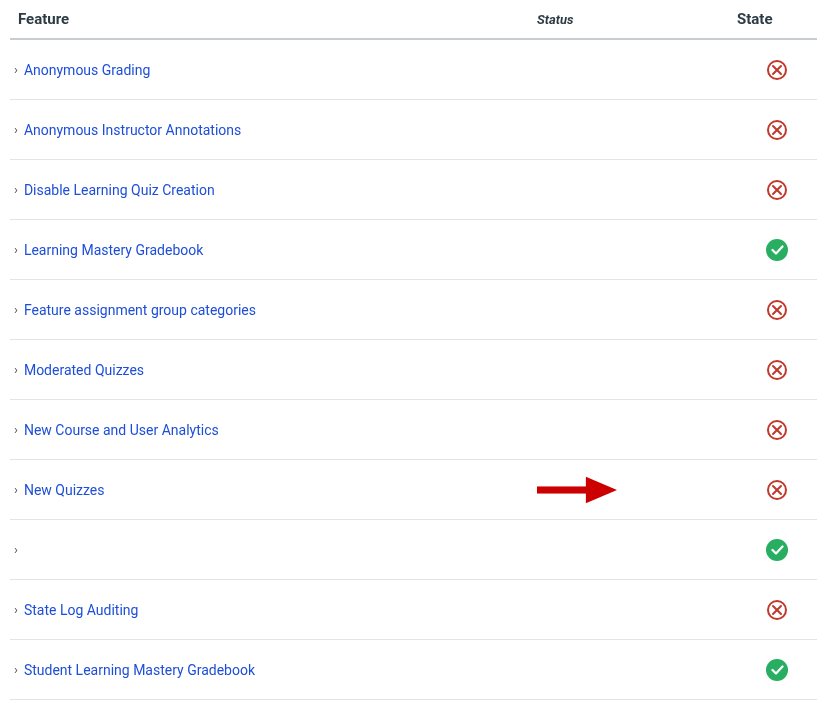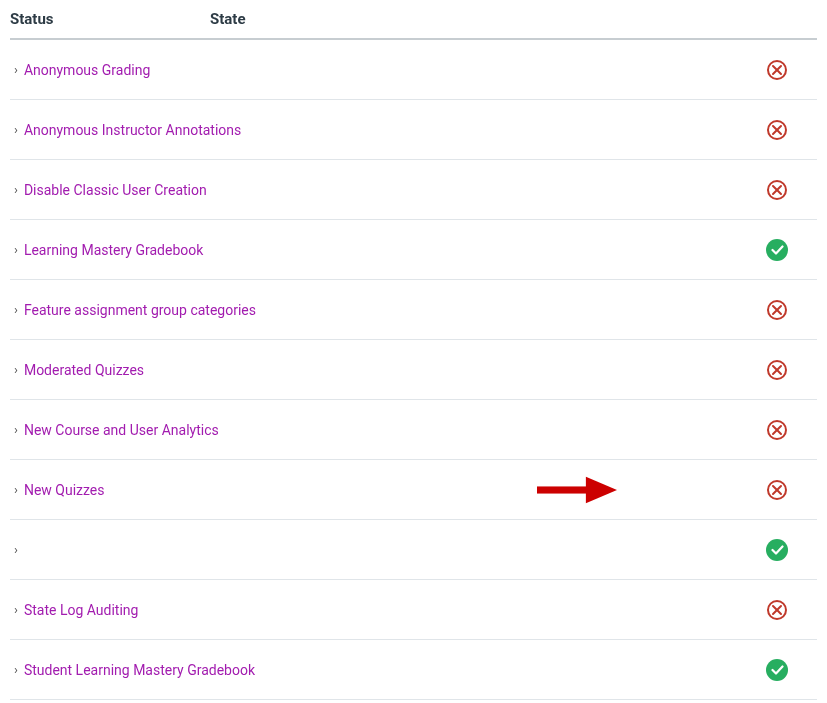--- a/index.html
+++ b/index.html
@@ -32,21 +32,22 @@
     .col-feature {
       flex: 1;
       font-weight: 700;
       font-size: 15px;
       padding-left: 8px;
     }
 
     .col-status {
       width: 200px;
       font-weight: 700;
-      font-size: 15px;
+      font-size: 13px;
+      font-style: italic;
     }
 
     .col-state {
       width: 80px;
       font-weight: 700;
       font-size: 15px;
     }
 
     .table-row {
       display: flex;
@@ -67,21 +68,21 @@
     .chevron-icon {
       color: #555;
       font-size: 13px;
       cursor: pointer;
       user-select: none;
       flex-shrink: 0;
     }
 
     .feature-name {
       font-size: 14px;
-      color: #a21caf;
+      color: #1d4ed8;
     }
 
     .status-cell {
       width: 200px;
       display: flex;
       align-items: center;
     }
 
     .red-arrow {
       display: inline-flex;
@@ -124,20 +125,21 @@
       width: 22px;
       height: 22px;
     }
   </style>
 </head>
 <body>
 
 <div class="table-container">
 
   <div class="table-header">
+    <div class="col-feature">Feature</div>
     <div class="col-status">Status</div>
     <div class="col-state">State</div>
   </div>
 
   <div id="table-body">
       <div class="table-row">
         <div class="feature-cell">
           <span class="chevron-icon">›</span>
           <span class="feature-name">Anonymous Grading</span>
         </div>
@@ -164,21 +166,21 @@
           <circle cx="11" cy="11" r="9" fill="white" stroke="#c0392b" stroke-width="2"></circle>
           <line x1="7" y1="7" x2="15" y2="15" stroke="#c0392b" stroke-width="2" stroke-linecap="round"></line>
           <line x1="15" y1="7" x2="7" y2="15" stroke="#c0392b" stroke-width="2" stroke-linecap="round"></line>
         </svg>
       </span>
     </div>
       </div>
       <div class="table-row">
         <div class="feature-cell">
           <span class="chevron-icon">›</span>
-          <span class="feature-name">Disable Classic User Creation</span>
+          <span class="feature-name">Disable Learning Quiz Creation</span>
         </div>
         <div class="status-cell"></div>
         <div class="state-cell">
       <span class="icon-x-circle">
         <svg class="state-icon-svg" viewBox="0 0 22 22" xmlns="http://www.w3.org/2000/svg">
           <circle cx="11" cy="11" r="9" fill="white" stroke="#c0392b" stroke-width="2"></circle>
           <line x1="7" y1="7" x2="15" y2="15" stroke="#c0392b" stroke-width="2" stroke-linecap="round"></line>
           <line x1="15" y1="7" x2="7" y2="15" stroke="#c0392b" stroke-width="2" stroke-linecap="round"></line>
         </svg>
       </span>

